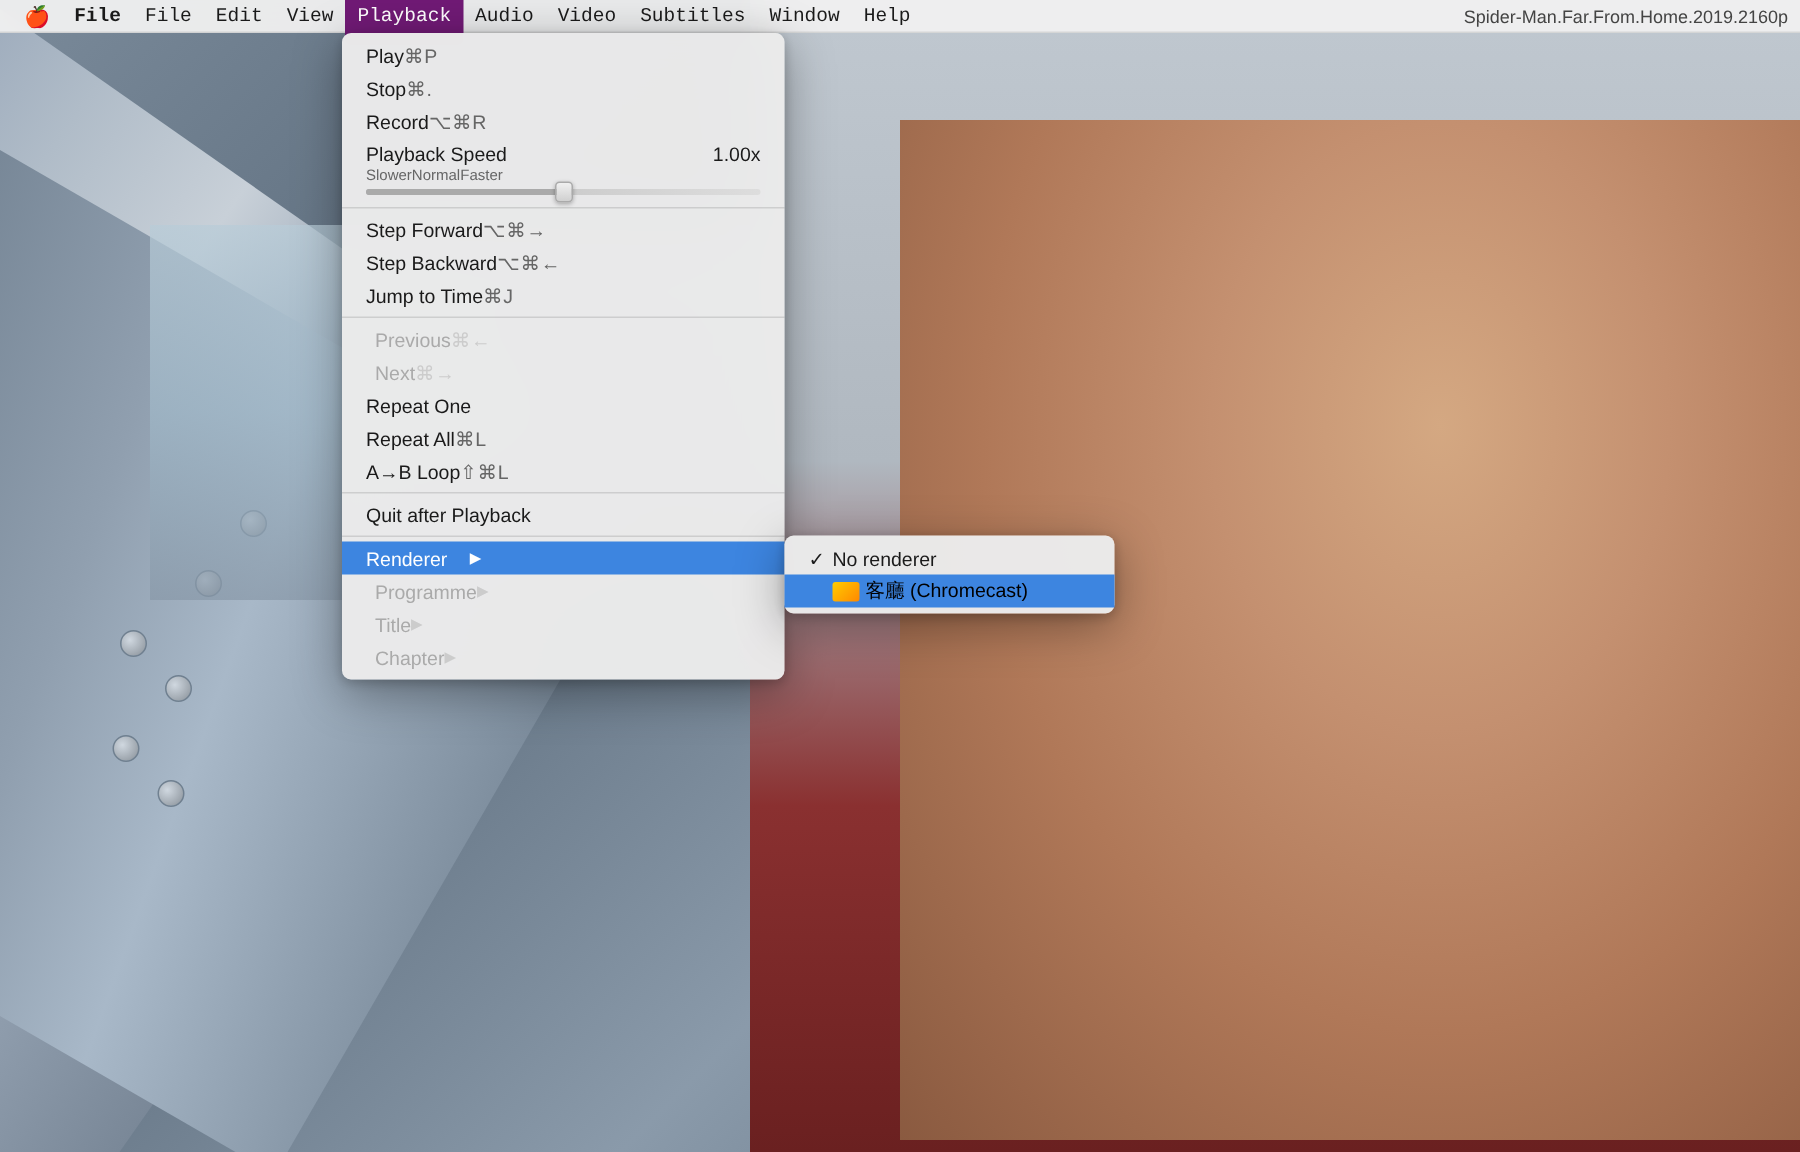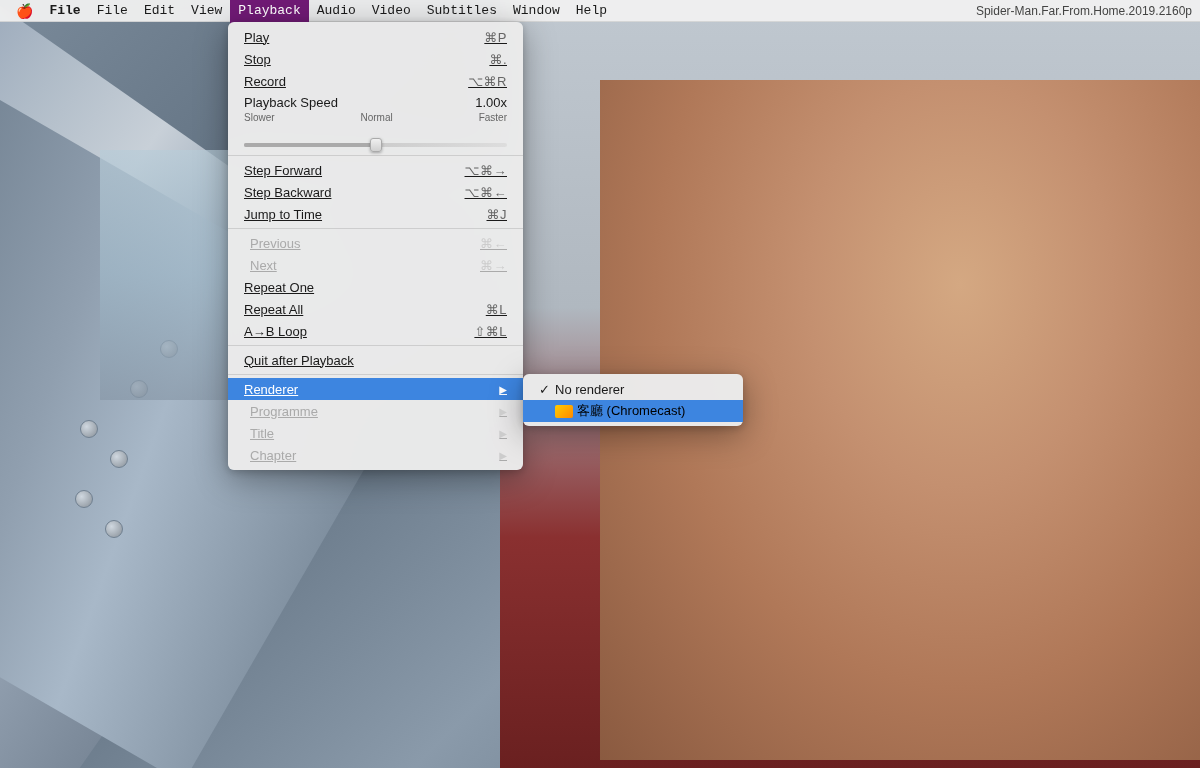--- a/index.html
+++ b/index.html
@@ -123,27 +123,25 @@
       border-radius: 6px;
       box-shadow: 0 8px 32px rgba(0,0,0,0.35), 0 2px 8px rgba(0,0,0,0.2);
       z-index: 200;
       padding: 4px 0;
       font-size: 13px;
     }
 
     .menu-item {
       display: flex;
       align-items: center;
-      justify-content: space-between;
       padding: 2px 16px;
       height: 22px;
       color: #1a1a1a;
       cursor: pointer;
       position: relative;
-      text-decoration: underline;
     }
 
     .menu-item.highlighted {
       background: #3d85e0;
       color: white;
       gap: 15px;
     }
 
     .menu-item.disabled {
       color: #aaa;
@@ -194,24 +192,24 @@
       margin-bottom: 2px;
     }
 
     .speed-value {
       font-size: 13px;
       color: #1a1a1a;
     }
 
     .speed-labels {
       display: flex;
-      justify-content: space-between;
+      justify-content: flex-start;
       font-size: 10px;
       color: #666;
-      margin-bottom: 20px;
+      margin-bottom: 3px;
     }
 
     .speed-slider-track {
       width: 100%;
       height: 4px;
       background: linear-gradient(90deg, #bbb 0%, #ddd 100%);
       border-radius: 2px;
       position: relative;
     }
 

